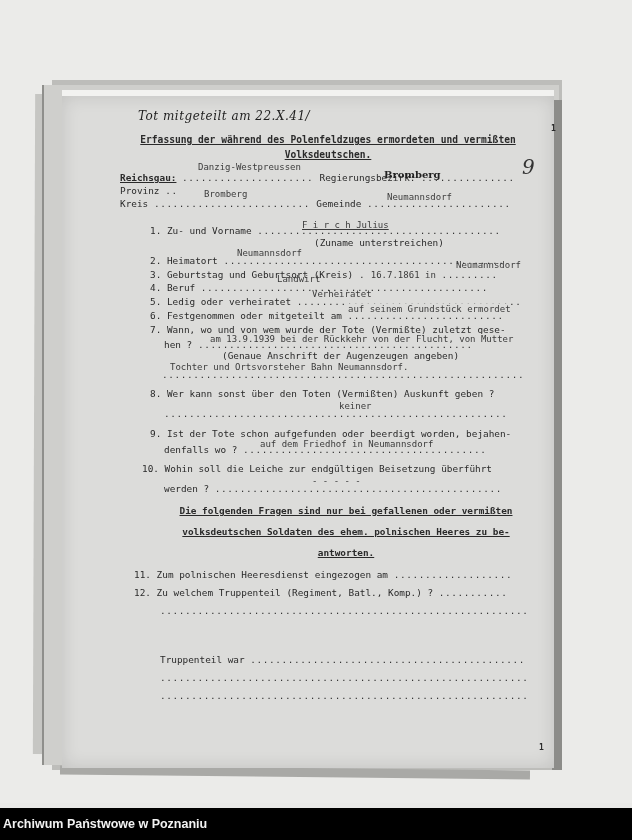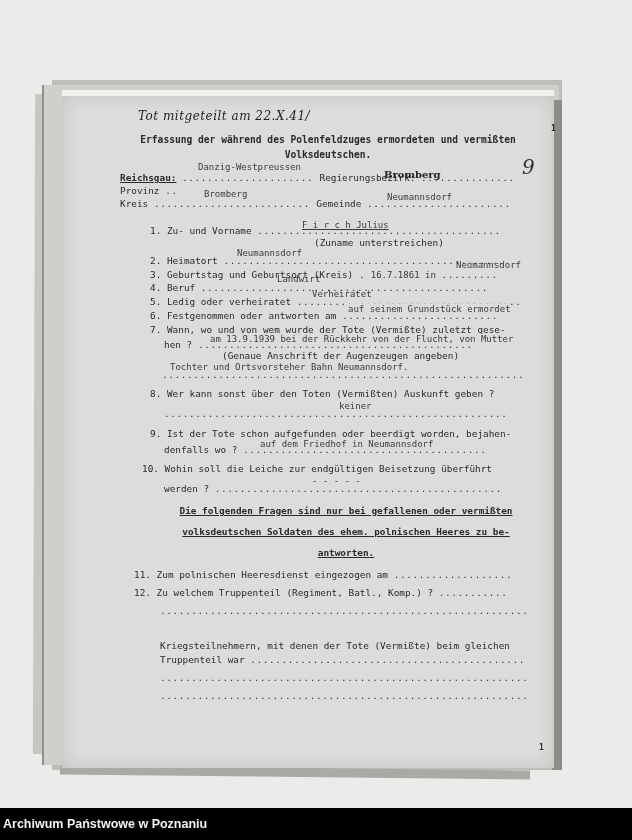--- a/index.html
+++ b/index.html
@@ -55,21 +55,21 @@
   .pagenum-hand {
     position:absolute; left:460px; top:59px;
     font-family:"DejaVu Serif",serif; font-style:italic; font-size:20px; color:#333;
   }
   .pagenum-small { position:absolute; left:489px; top:28px; font-size:8px; font-weight:bold; }
   .pagenum-bottom { position:absolute; left:477px; top:647px; font-size:8px; font-weight:bold; }
   .title {
     position:absolute; left:56px; top:36px; width:420px; text-align:center;
     font-weight:bold; line-height:15px; font-size:9.6px;
   }
-  .title span { }
+  .title span { text-decoration:underline; }
   .row { position:absolute; white-space:nowrap; line-height:13px; }
   .dots { letter-spacing:0.6px; color:#333; }
   .fill {
     position:absolute; white-space:nowrap; font-size:9px; color:#3b3b3b;
   }
   .stamp { font-weight:bold; font-family:"DejaVu Serif",serif; font-size:10px; color:#222; }
   .bold { font-weight:bold; }
   .u { text-decoration:underline; }
   .note {
     position:absolute; left:94px; width:380px; text-align:center; font-weight:bold; line-height:21px;
@@ -161,21 +161,21 @@
 
     <div class="row" style="left:88px;top:199px;">
       <span>5.</span>
       <span>Ledig oder verheiratet</span>
       <span class="dots"> ....................................</span>
     </div>
     <div class="fill" style="left:250px;top:193px;">Verheiratet</div>
 
     <div class="row" style="left:88px;top:213px;">
       <span>6.</span>
-      <span>Festgenommen oder antworten am</span>
+      <span>Festgenommen oder mitgeteilt am</span>
       <span class="dots"> .........................</span>
     </div>
     <div class="fill" style="left:286px;top:208px;background:#dcdcda;">auf seinem Grundstück ermordet</div>
 
     <div class="row" style="left:88px;top:227px;">
       <span>7.</span>
       <span>Wann, wo und von wem wurde der Tote (Vermißte) zuletzt gese-</span>
     </div>
     <div class="row" style="left:102px;top:242px;">
       <span>hen ?</span>
@@ -225,21 +225,20 @@
       <span class="dots"> ...................</span>
     </div>
 
     <div class="row" style="left:72px;top:490px;">
       <span>12.</span>
       <span>Zu welchem Truppenteil (Regiment, Batl., Komp.) ?</span>
       <span class="dots"> ...........</span>
     </div>
     <div class="row dots" style="left:98px;top:508px;">...........................................................</div>
 
-    <div class="row" style="left:98px;top:543px;">Kriegsteilnehmern, mit denen der Tote (Vermißte) beim gleichen</div>
     <div class="row" style="left:98px;top:557px;">
       <span>Truppenteil war</span>
       <span class="dots"> ............................................</span>
     </div>
     <div class="row dots" style="left:98px;top:575px;">...........................................................</div>
     <div class="row dots" style="left:98px;top:593px;">...........................................................</div>
 
     <div class="pagenum-bottom">1</div>
   </div>
 </div>

